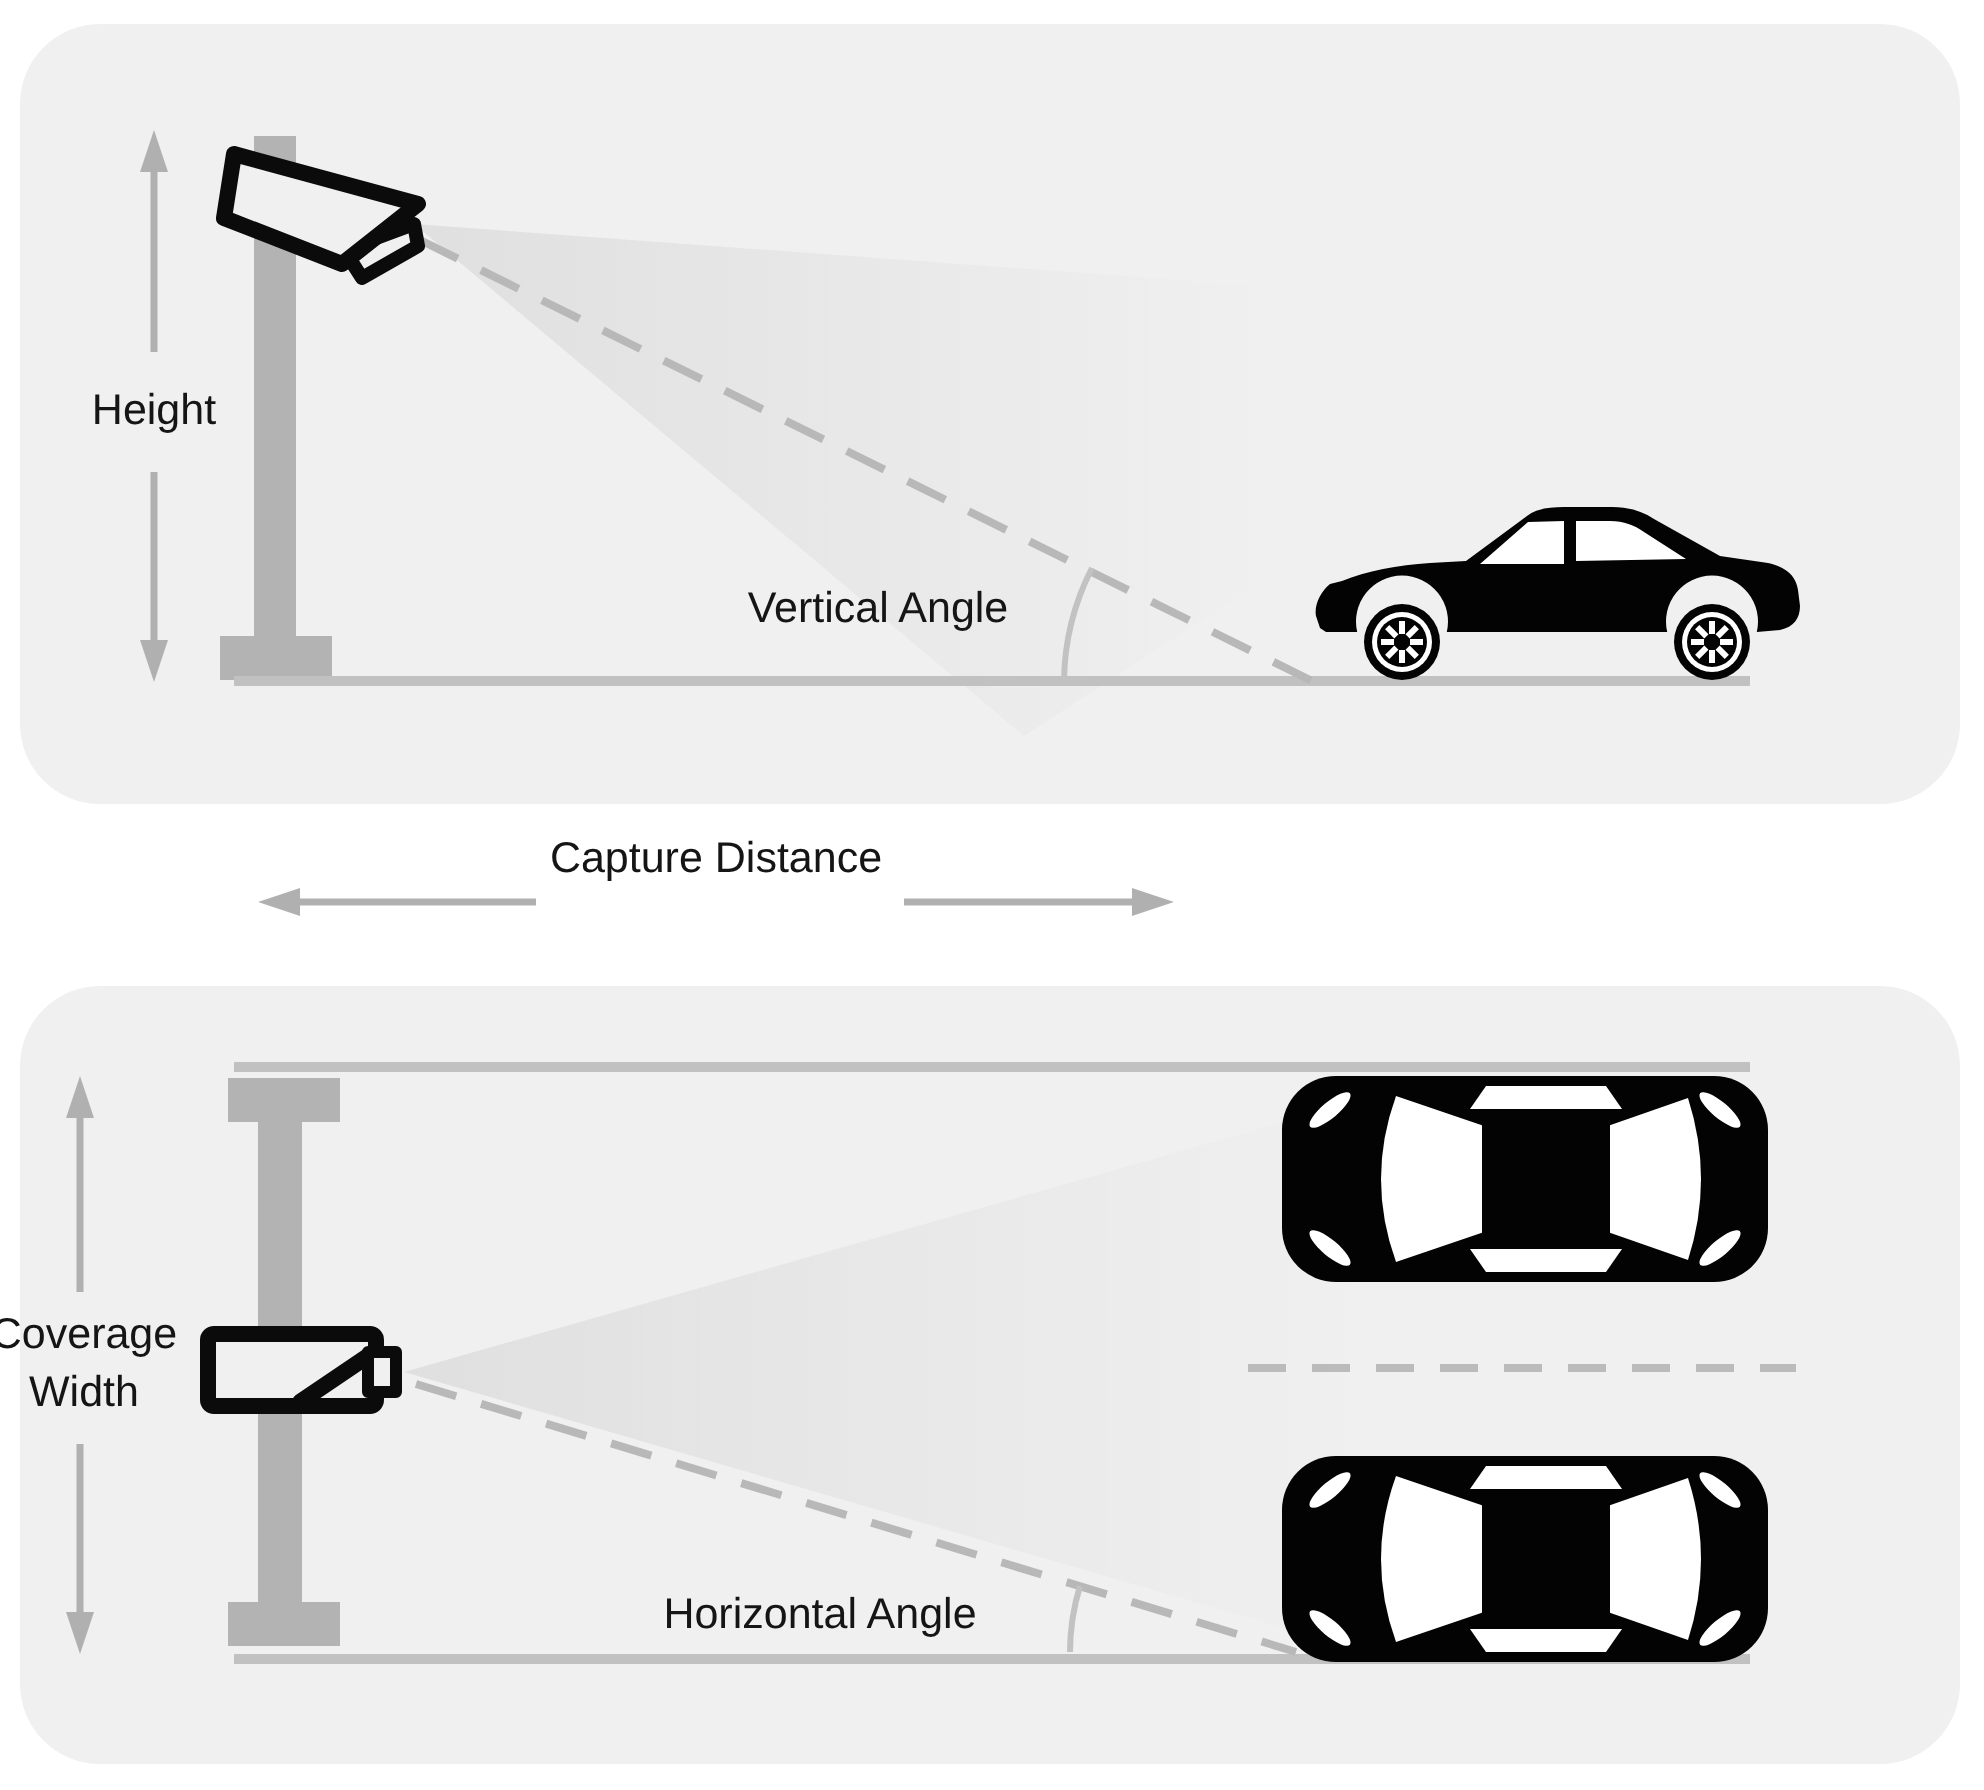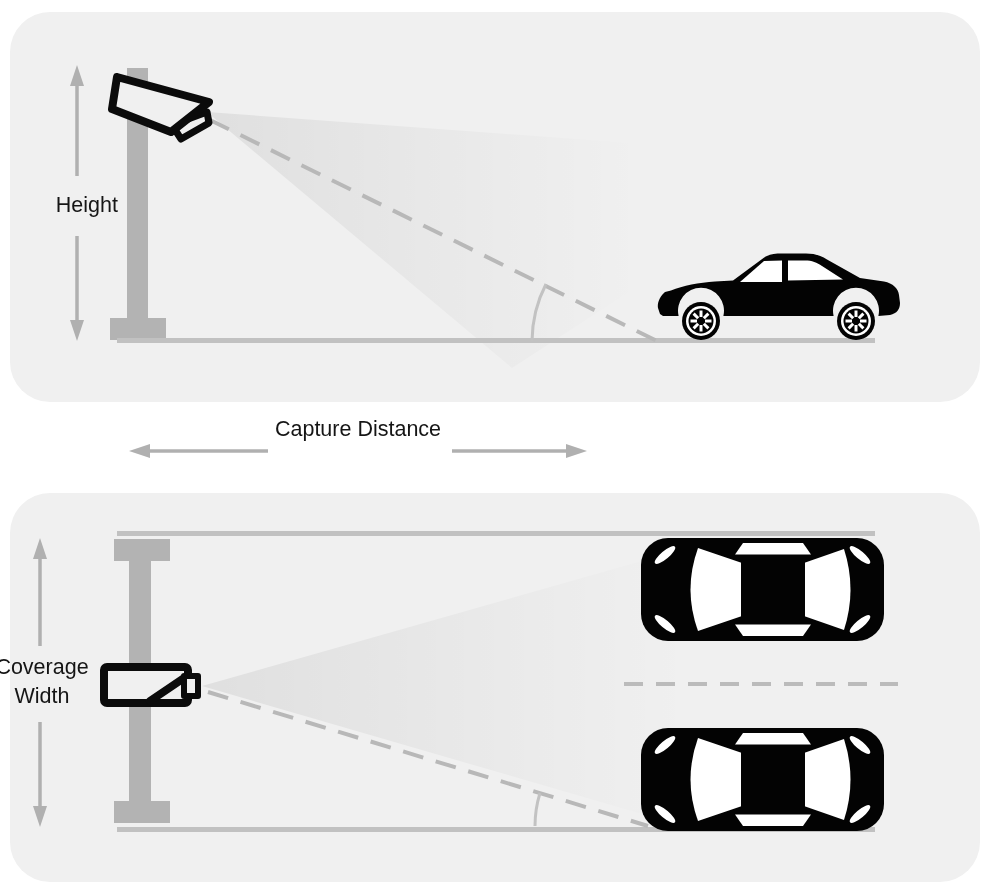--- a/index.html
+++ b/index.html
@@ -161,24 +161,26 @@
     <path fill="#ffffff" d="M102,5 L162,5 L170,16.5 L94,16.5 Z"></path>
     <path fill="#ffffff" d="M94,86.5 L170,86.5 L162,98 L102,98 Z"></path>
     <rect x="100" y="18" width="64" height="67" fill="#030303"></rect>
     <ellipse cx="24" cy="17" rx="13" ry="4" fill="#ffffff" transform="rotate(-40 24 17)"></ellipse>
     <ellipse cx="24" cy="86" rx="13" ry="4" fill="#ffffff" transform="rotate(40 24 86)"></ellipse>
     <ellipse cx="219" cy="17" rx="13" ry="4" fill="#ffffff" transform="rotate(40 219 17)"></ellipse>
     <ellipse cx="219" cy="86" rx="13" ry="4" fill="#ffffff" transform="rotate(-40 219 86)"></ellipse>
   </g>
 </svg>
 
-<div class="lbl" style="left:36px;top:193px;width:82px;text-align:right;">Height</div>
+<div class="lbl" style="left:36px;top:193px;width:82px;">Height</div>
 
+<div class="lbl" style="left:364px;top:292px;width:150px;">Vertical Angle</div>
 
 <div class="lbl" style="left:264px;top:417px;width:188px;">Capture Distance</div>
 
 <div class="lbl two-line" style="left:-28px;top:653px;width:140px;">
   <span>Coverage</span>
   <span>Width</span>
 </div>
 
+<div class="lbl" style="left:325px;top:795px;width:170px;">Horizontal Angle</div>
 
 </div>
 
 </body></html>

